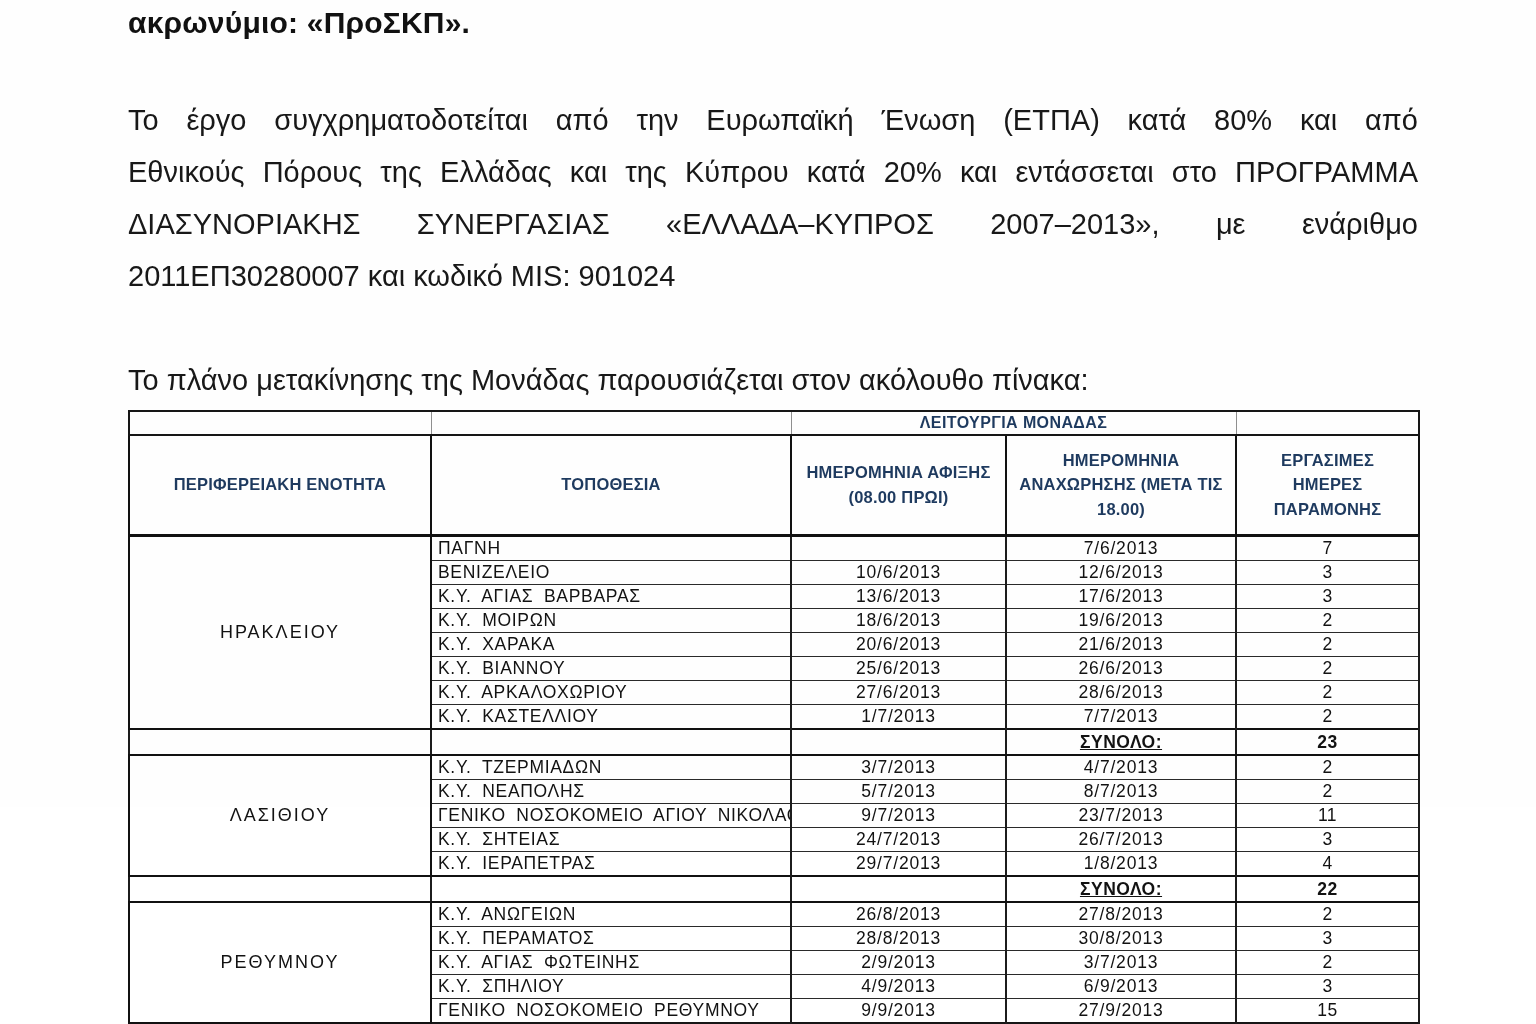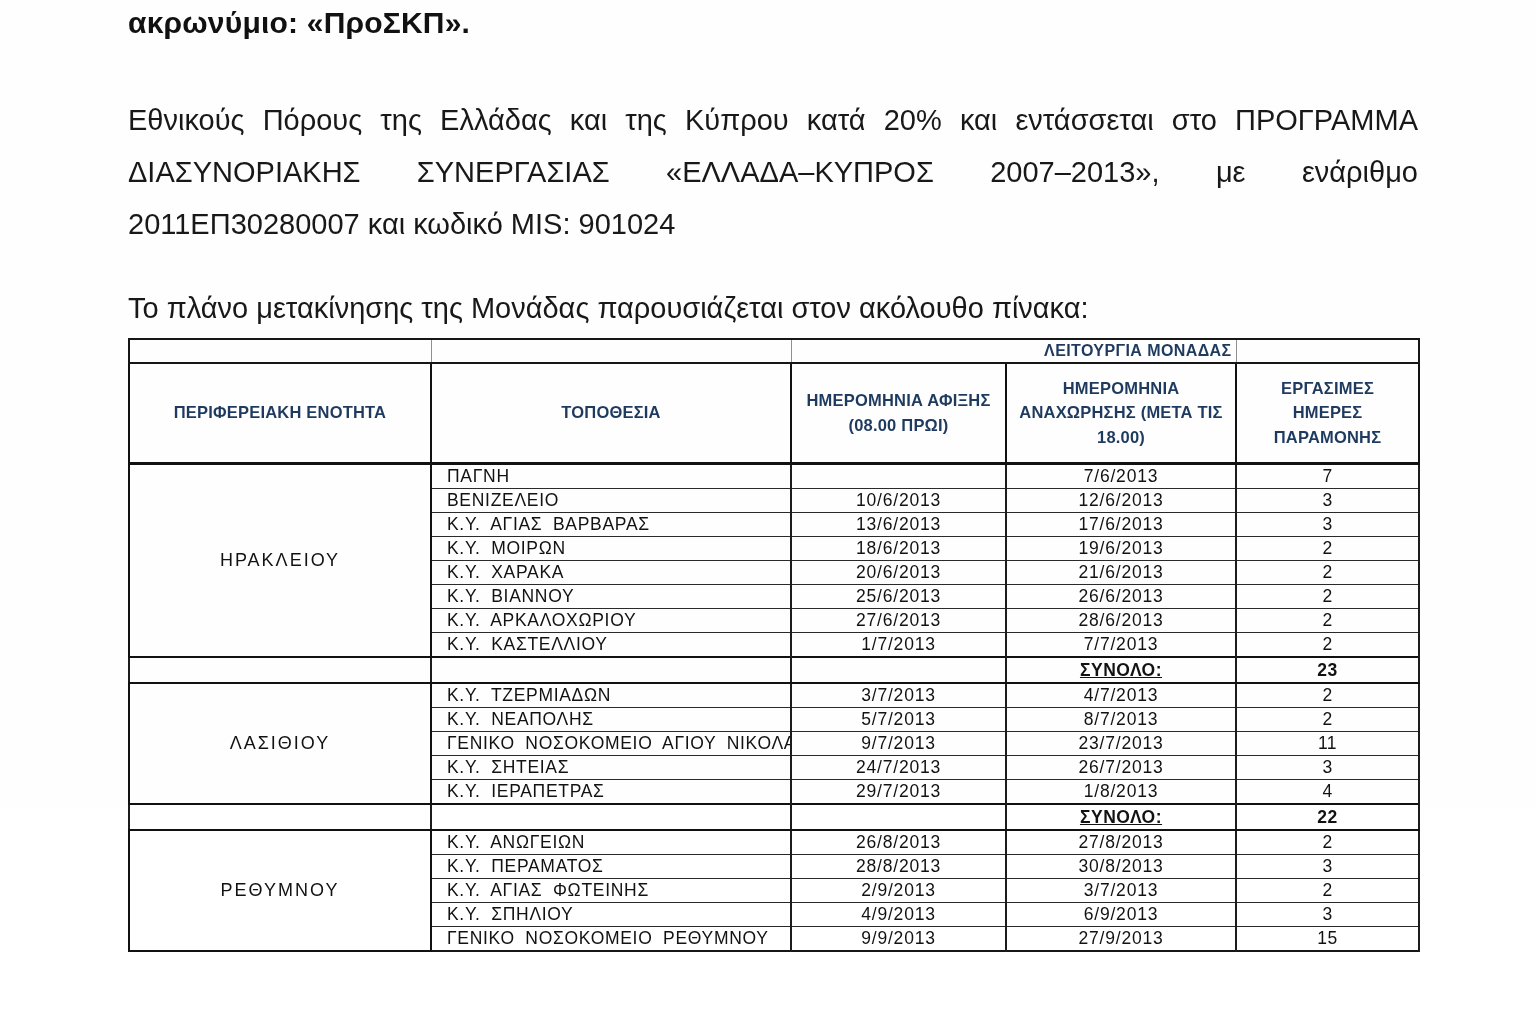--- a/index.html
+++ b/index.html
@@ -13,71 +13,72 @@
   }
   .heading {
     font-size:30px; font-weight:bold; margin:0; letter-spacing:0.2px; color:#111;
   }
   .para { margin-top:54px; }
   .para-line {
     font-size:29px; line-height:52px; color:#181818;
     text-align:justify; text-align-last:justify;
   }
   .para-line.last { text-align-last:left; }
-  .intro { margin-top:42px; font-size:29px; color:#181818; }
+  .intro { margin-top:62px; font-size:29px; color:#181818; }
 
   table.plan {
     border-collapse:collapse; table-layout:fixed;
     width:1290px; margin-top:13px;
     border:2.2px solid #161616;
   }
   td {
     box-sizing:border-box;
     border-left:2px solid #1c1c1c; border-right:2px solid #1c1c1c;
     border-top:1.5px solid #2a2a2a; border-bottom:1.5px solid #2a2a2a;
     font-size:17.5px; height:23px; line-height:23px;
     padding:0 4px; overflow:hidden; white-space:nowrap; color:#121212;
   }
   tr.strip td {
     border:1px solid #8f8f8f; border-bottom:2px solid #161616;
     height:22px; line-height:22px;
   }
   tr.strip td.banner {
     color:#1e3a5f; font-weight:bold; font-size:16px;
-    text-align:right; letter-spacing:0.4px;
+    text-align:center; letter-spacing:0.4px;
   }
   tr.hdr td {
     border:2.2px solid #111; border-bottom:3px solid #111;
     color:#1e3a5f; font-weight:bold; text-align:center;
     font-size:16.5px; line-height:1.5; letter-spacing:0.2px;
     height:100px; vertical-align:middle; white-space:normal; padding:0 2px;
   }
   tr.hdr td.pad-narrow { padding:0 30px; }
   td.region {
     text-align:center; letter-spacing:2px; font-size:18px;
     vertical-align:middle; border:2.2px solid #111;
   }
-  td.loc { text-align:left; padding-left:15px; letter-spacing:0.7px; word-spacing:5px; }
+  td.loc { text-align:left; padding-left:6px; letter-spacing:0.7px; word-spacing:5px; }
   td.date { text-align:center; letter-spacing:0.8px; }
   td.num { text-align:center; letter-spacing:0.5px; }
   tr.total-row td {
     border-top:2.5px solid #111; border-bottom:2.5px solid #111;
     height:24px; line-height:24px;
   }
   td.total-label { font-weight:bold; text-decoration:underline; text-align:center; letter-spacing:0.5px; }
   td.total-num { font-weight:bold; text-align:center; letter-spacing:0.5px;margin-left:8px; }
 </style>
 </head>
 <body>
 
 <div class="page">
 
   <div class="heading">ακρωνύμιο: «ΠροΣΚΠ».</div>
 
   <div class="para">
+    <div class="para-line">Το έργο συγχρηματοδοτείται  από την Ευρωπαϊκή Ένωση (ΕΤΠΑ) κατά 80% και από</div>
     <div class="para-line">Εθνικούς Πόρους της Ελλάδας και της Κύπρου κατά 20% και εντάσσεται στο ΠΡΟΓΡΑΜΜΑ</div>
     <div class="para-line">ΔΙΑΣΥΝΟΡΙΑΚΗΣ ΣΥΝΕΡΓΑΣΙΑΣ «ΕΛΛΑΔΑ–ΚΥΠΡΟΣ 2007–2013», με ενάριθμο</div>
     <div class="para-line last">2011ΕΠ30280007 και κωδικό MIS: 901024</div>
   </div>
 
   <div class="intro">Το πλάνο μετακίνησης της Μονάδας παρουσιάζεται στον ακόλουθο πίνακα:</div>
 
   <table class="plan">
     <colgroup>
       <col style="width:302px">

